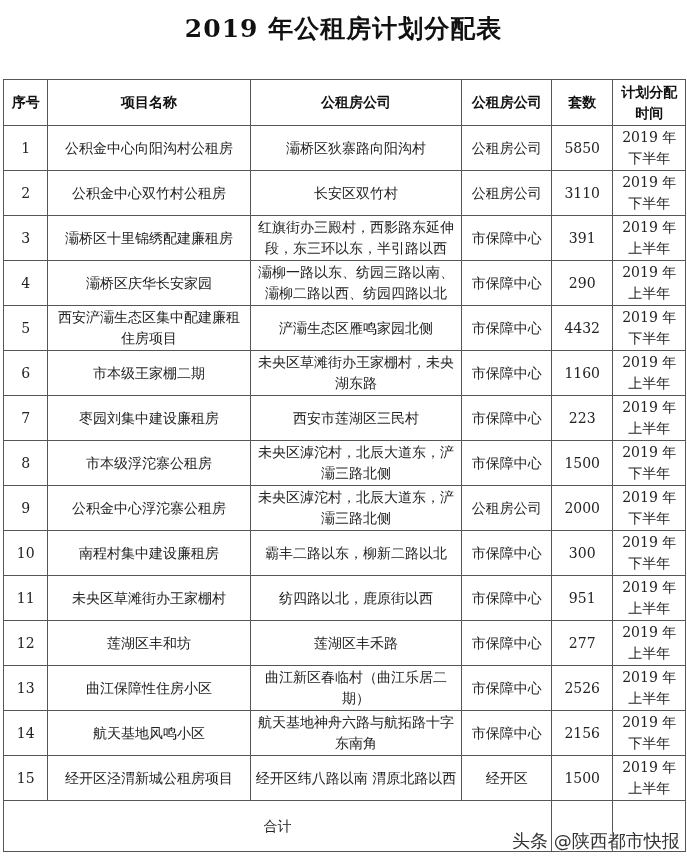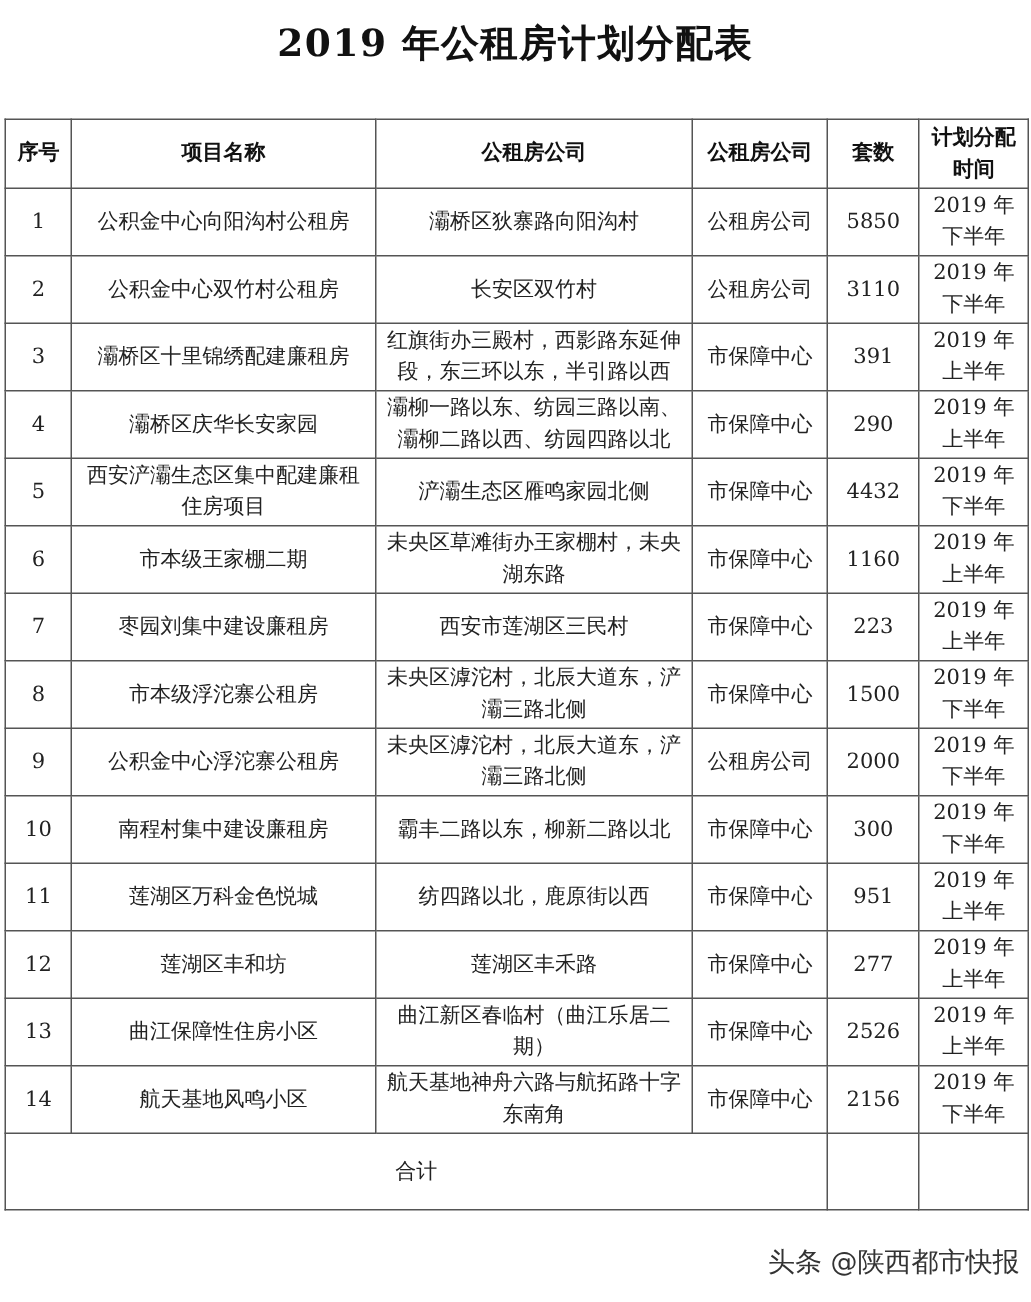--- a/index.html
+++ b/index.html
@@ -118,21 +118,21 @@
       <tr class="row">
         <td>10</td>
         <td>南程村集中建设廉租房</td>
         <td>霸丰二路以东，柳新二路以北</td>
         <td>市保障中心</td>
         <td>300</td>
         <td>2019 年下半年</td>
       </tr>
       <tr class="row">
         <td>11</td>
-        <td>莲湖区万科金色悦城</td>
+        <td>未央区草滩街办王家棚村</td>
         <td>纺四路以北，鹿原街以西</td>
         <td>市保障中心</td>
         <td>951</td>
         <td>2019 年上半年</td>
       </tr>
       <tr class="row">
         <td>12</td>
         <td>莲湖区丰和坊</td>
         <td>莲湖区丰禾路</td>
         <td>市保障中心</td>
@@ -148,20 +148,28 @@
         <td>2019 年上半年</td>
       </tr>
       <tr class="row">
         <td>14</td>
         <td>航天基地风鸣小区</td>
         <td>航天基地神舟六路与航拓路十字东南角</td>
         <td>市保障中心</td>
         <td>2156</td>
         <td>2019 年下半年</td>
       </tr>
+      <tr class="row">
+        <td>15</td>
+        <td>经开区泾渭新城公租房项目</td>
+        <td>经开区纬八路以南 渭原北路以西</td>
+        <td>经开区</td>
+        <td>1500</td>
+        <td>2019 年上半年</td>
+      </tr>
     </tbody>
   <tfoot>
     <tr class="total">
       <td colspan="4">合计</td>
       <td></td>
       <td></td>
     </tr>
   </tfoot>
 </table>
 

